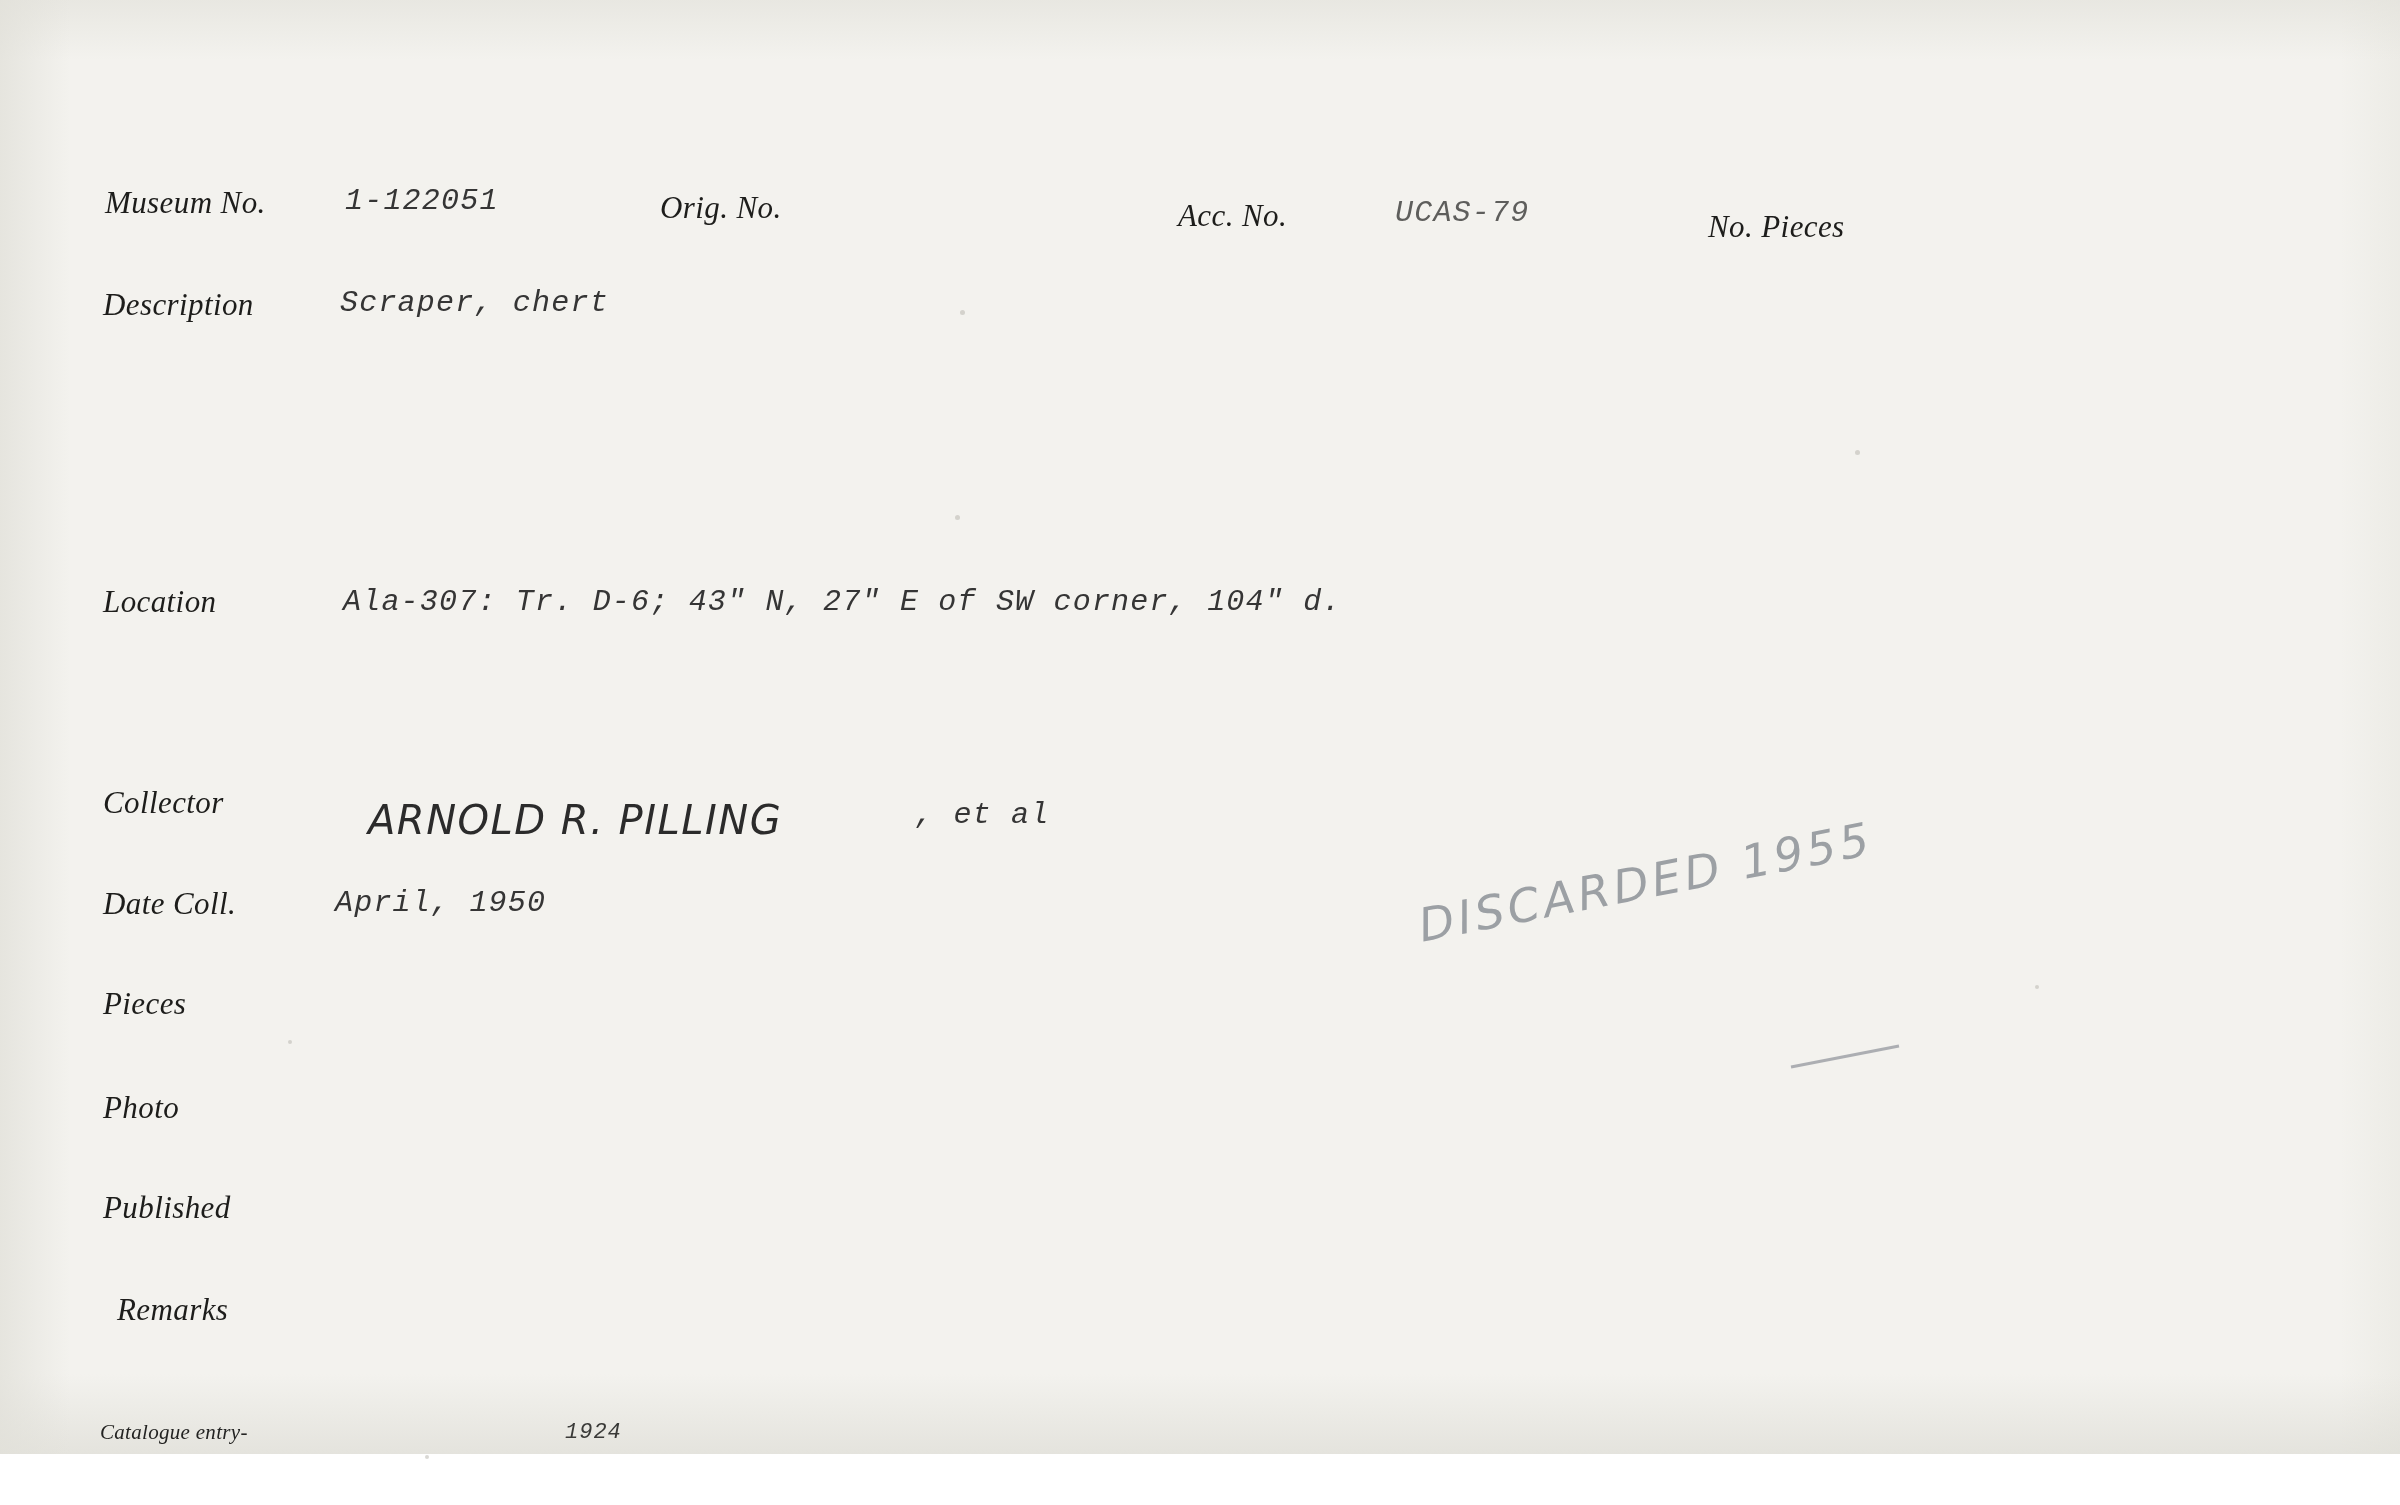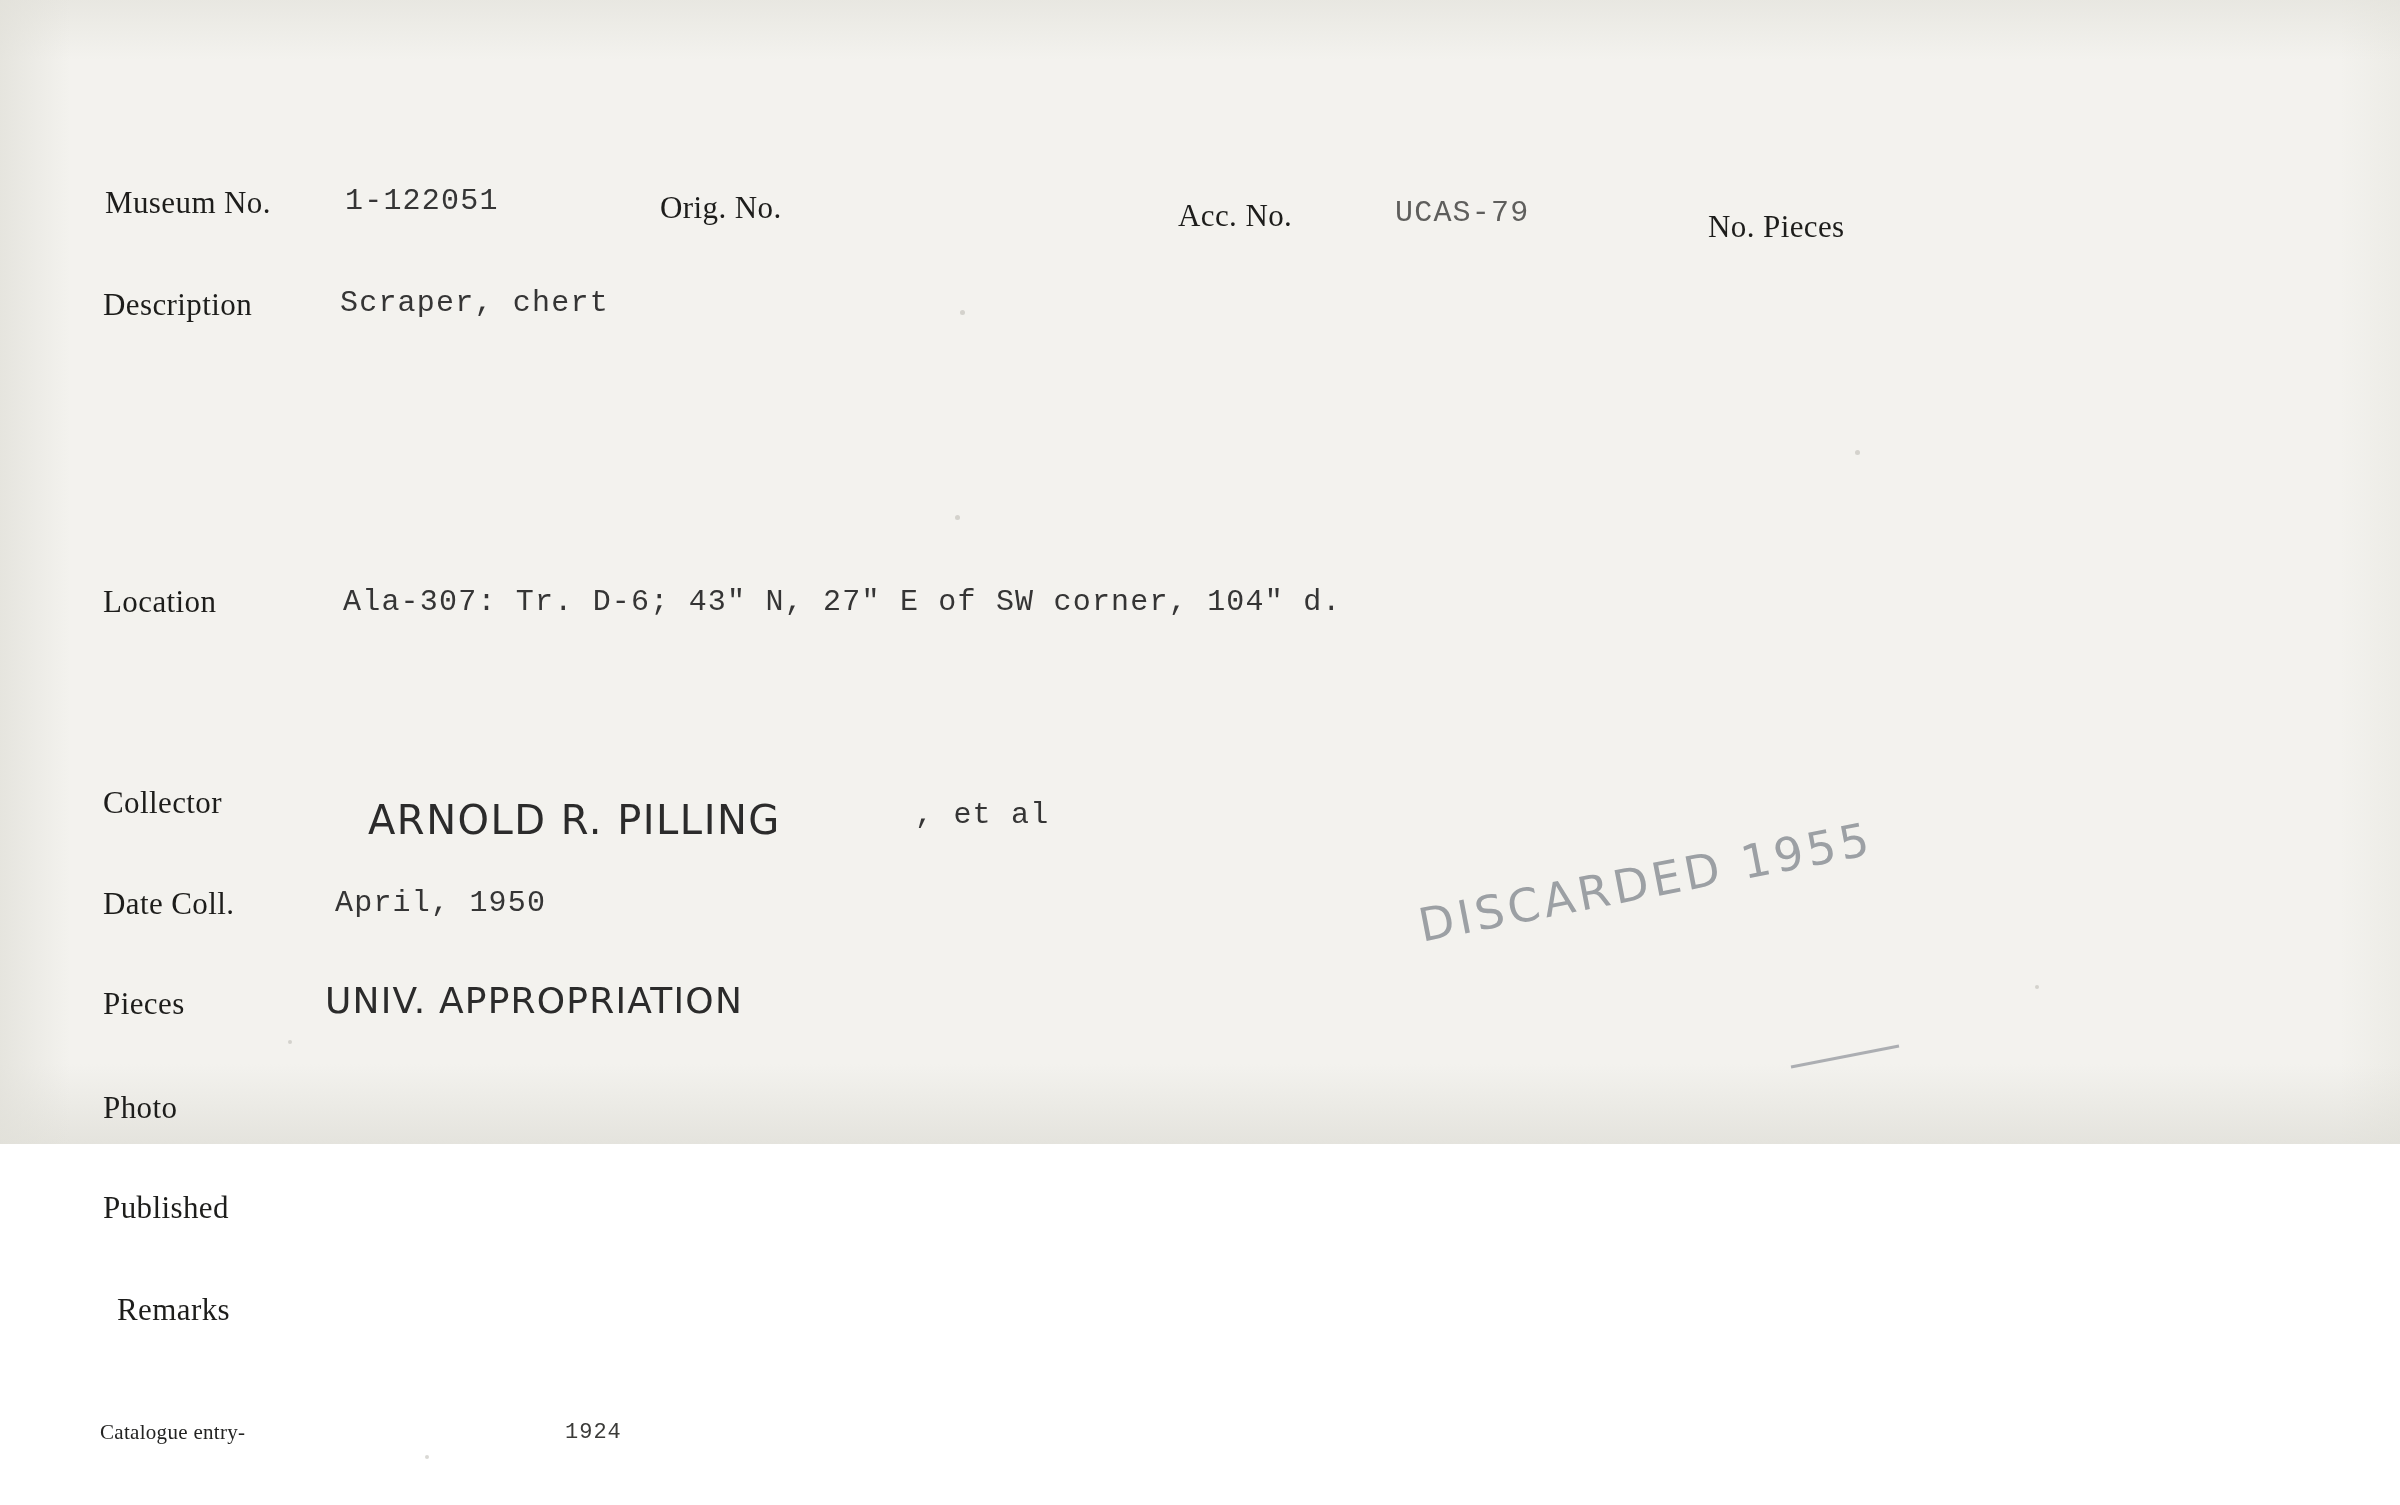--- a/index.html
+++ b/index.html
@@ -11,23 +11,24 @@
     width: 2400px;
     height: 1505px;
     overflow: hidden;
     font-family: "Liberation Serif", serif;
   }
 
   
   .card {
     position: relative;
     width: 2400px;
-    height: 1144px;
+    height: 1454px;
     background: #f3f2ee;
     box-sizing: border-box;
+    font-style: italic;
   }
   
   .paper-tint {
     position: absolute;
     inset: 0;
     background:
       linear-gradient(90deg, rgba(225,224,217,0.75) 0px, rgba(243,242,238,0) 70px),
       linear-gradient(180deg, rgba(225,224,217,0.6) 0px, rgba(243,242,238,0) 60px),
       linear-gradient(0deg, rgba(222,221,214,0.7) 0px, rgba(243,242,238,0) 80px),
       linear-gradient(270deg, rgba(230,229,222,0.5) 0px, rgba(243,242,238,0) 60px);
@@ -137,21 +138,20 @@
   <span class="typed" style="left:343px; top:585px;">Ala-307: Tr. D-6; 43" N, 27" E of SW corner, 104" d.</span>
 
   <span class="printed" style="left:103px; top:785px;">Collector</span>
   <span class="handwrite" style="left:368px; top:797px; font-size:40px; letter-spacing:1.5px;">ARNOLD R. PILLING</span>
   <span class="typed" style="left:915px; top:798px;">, et al</span>
 
   <span class="printed" style="left:103px; top:886px;">Date Coll.</span>
   <span class="typed" style="left:335px; top:886px;">April, 1950</span>
 
   <span class="printed" style="left:103px; top:986px;">Pieces</span>
-  <span class="handwrite" style="left:325px; top:980px; font-size:36px;">UNIV. APPROPRIATION</span>
 
   <span class="printed" style="left:103px; top:1090px;">Photo</span>
   <span class="typed" style="left:335px; top:1090px;"></span>
 
   <span class="printed" style="left:103px; top:1190px;">Published</span>
   <span class="typed" style="left:335px; top:1190px;"></span>
 
   <span class="printed" style="left:117px; top:1292px;">Remarks</span>
   <span class="typed" style="left:335px; top:1292px;"></span>
 

